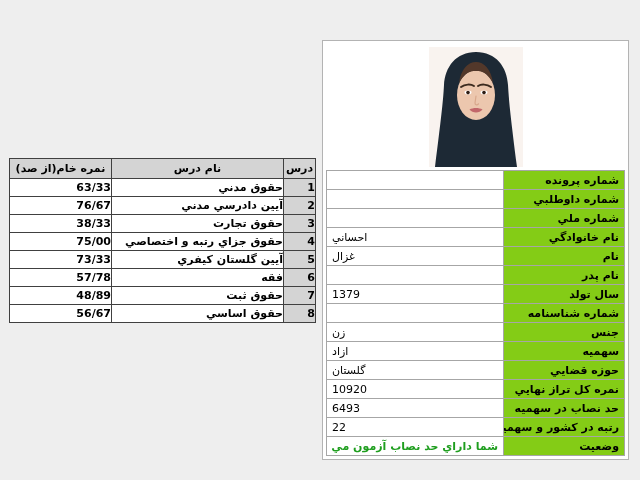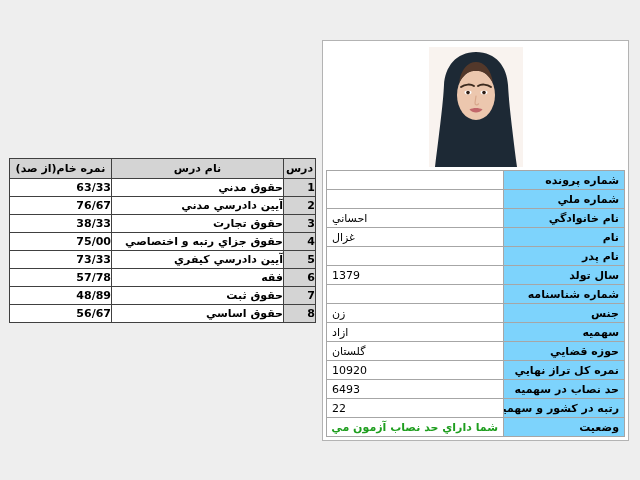--- a/index.html
+++ b/index.html
@@ -35,21 +35,21 @@
   .photo svg{display:block;width:94px;height:120px;}
   .info-table{
     width:299px;margin:0 auto;border-collapse:collapse;direction:rtl;
     table-layout:fixed;
   }
   .info-table td{
     border:1px solid #a6a6a6;font-size:11px;height:16px;
     padding:1px 5px;overflow:hidden;white-space:nowrap;color:#000;
   }
   .info-table td.label{
-    background:#7dd3fc;font-weight:bold;width:110px;text-align:right;
+    background:#84cc16;font-weight:bold;width:110px;text-align:right;
   }
   .info-table td.value{text-align:left;font-weight:normal;}
   .info-table td.value.num{font-weight:normal;}
   .info-table td.value.status{color:#1e9e1e;font-weight:bold;}
 </style>
 </head>
 <body>
 
 <div>
 
@@ -82,21 +82,21 @@
         <td class="course">حقوق تجارت</td>
         <td class="score">38/33</td>
       </tr>
       <tr>
         <td class="idx">4</td>
         <td class="course">حقوق جزاي رتبه و اختصاصي</td>
         <td class="score">75/00</td>
       </tr>
       <tr>
         <td class="idx">5</td>
-        <td class="course">آيين دادرسي كيفري</td>
+        <td class="course">آيين گلستان كيفري</td>
         <td class="score">73/33</td>
       </tr>
       <tr>
         <td class="idx">6</td>
         <td class="course">فقه</td>
         <td class="score">57/78</td>
       </tr>
       <tr>
         <td class="idx">7</td>
         <td class="course">حقوق ثبت</td>
@@ -130,20 +130,24 @@
       </svg>
     </div>
 
     <table class="info-table">
       <tbody>
         <tr>
           <td class="label">شماره پرونده</td>
           <td class="value"></td>
         </tr>
         <tr>
+          <td class="label">شماره داوطلبي</td>
+          <td class="value"></td>
+        </tr>
+        <tr>
           <td class="label">شماره ملي</td>
           <td class="value"></td>
         </tr>
         <tr>
           <td class="label">نام خانوادگي</td>
           <td class="value">احساني</td>
         </tr>
         <tr>
           <td class="label">نام</td>
           <td class="value">غزال</td>

